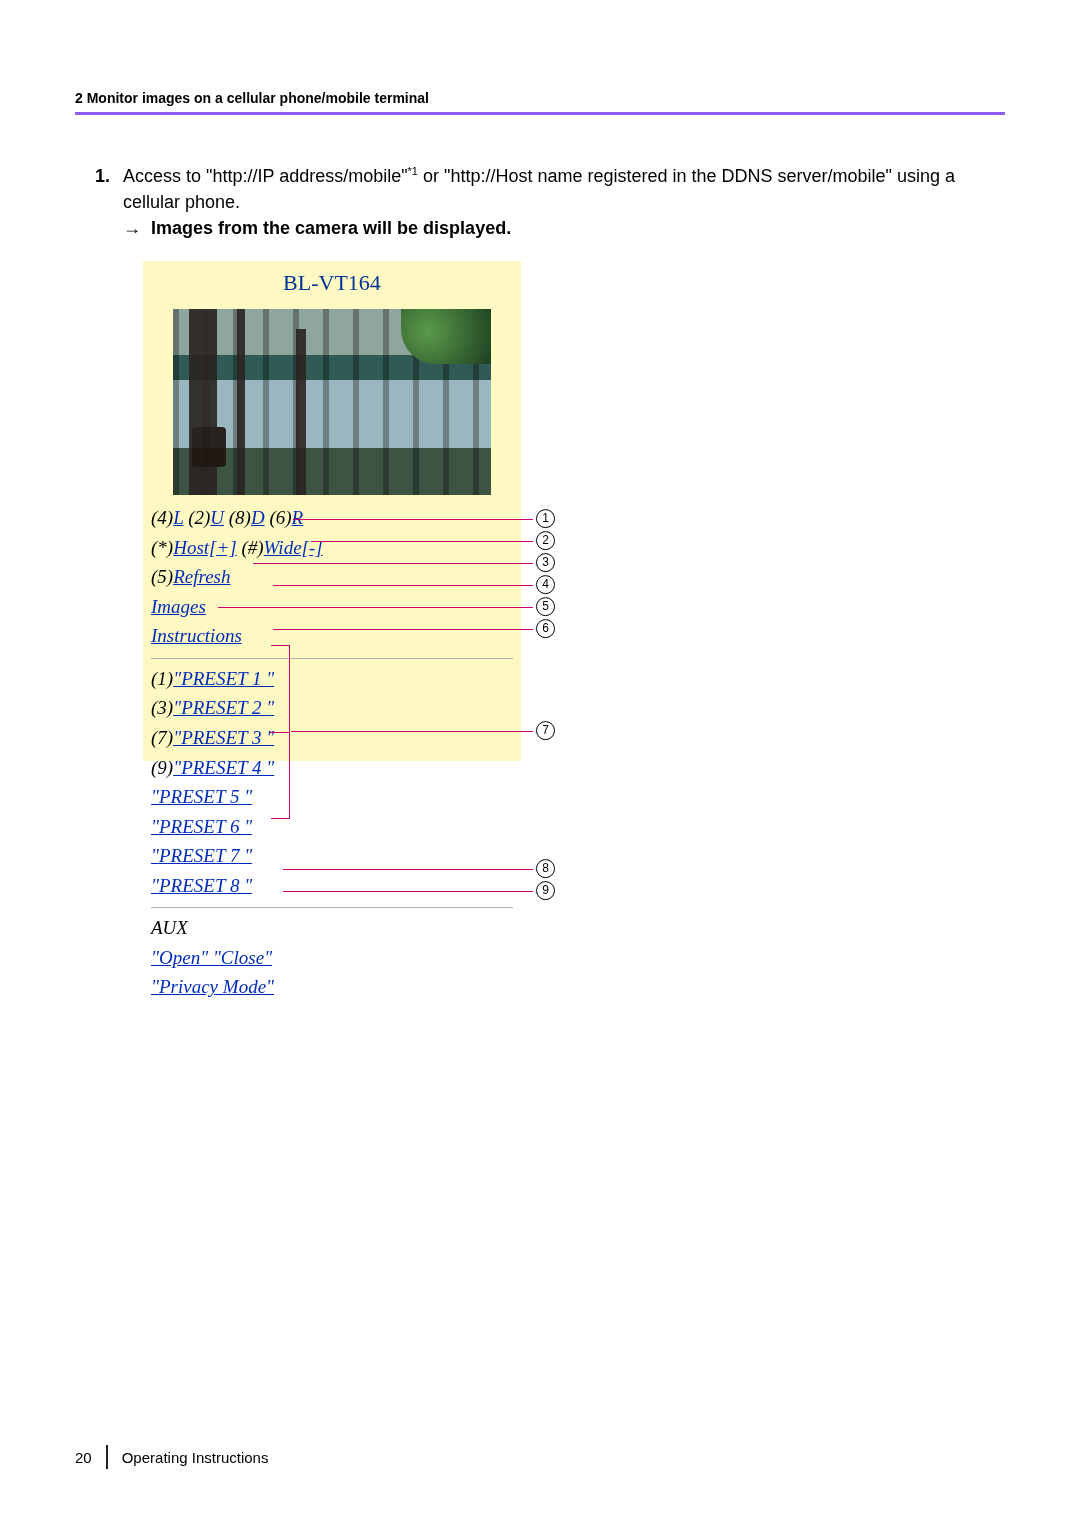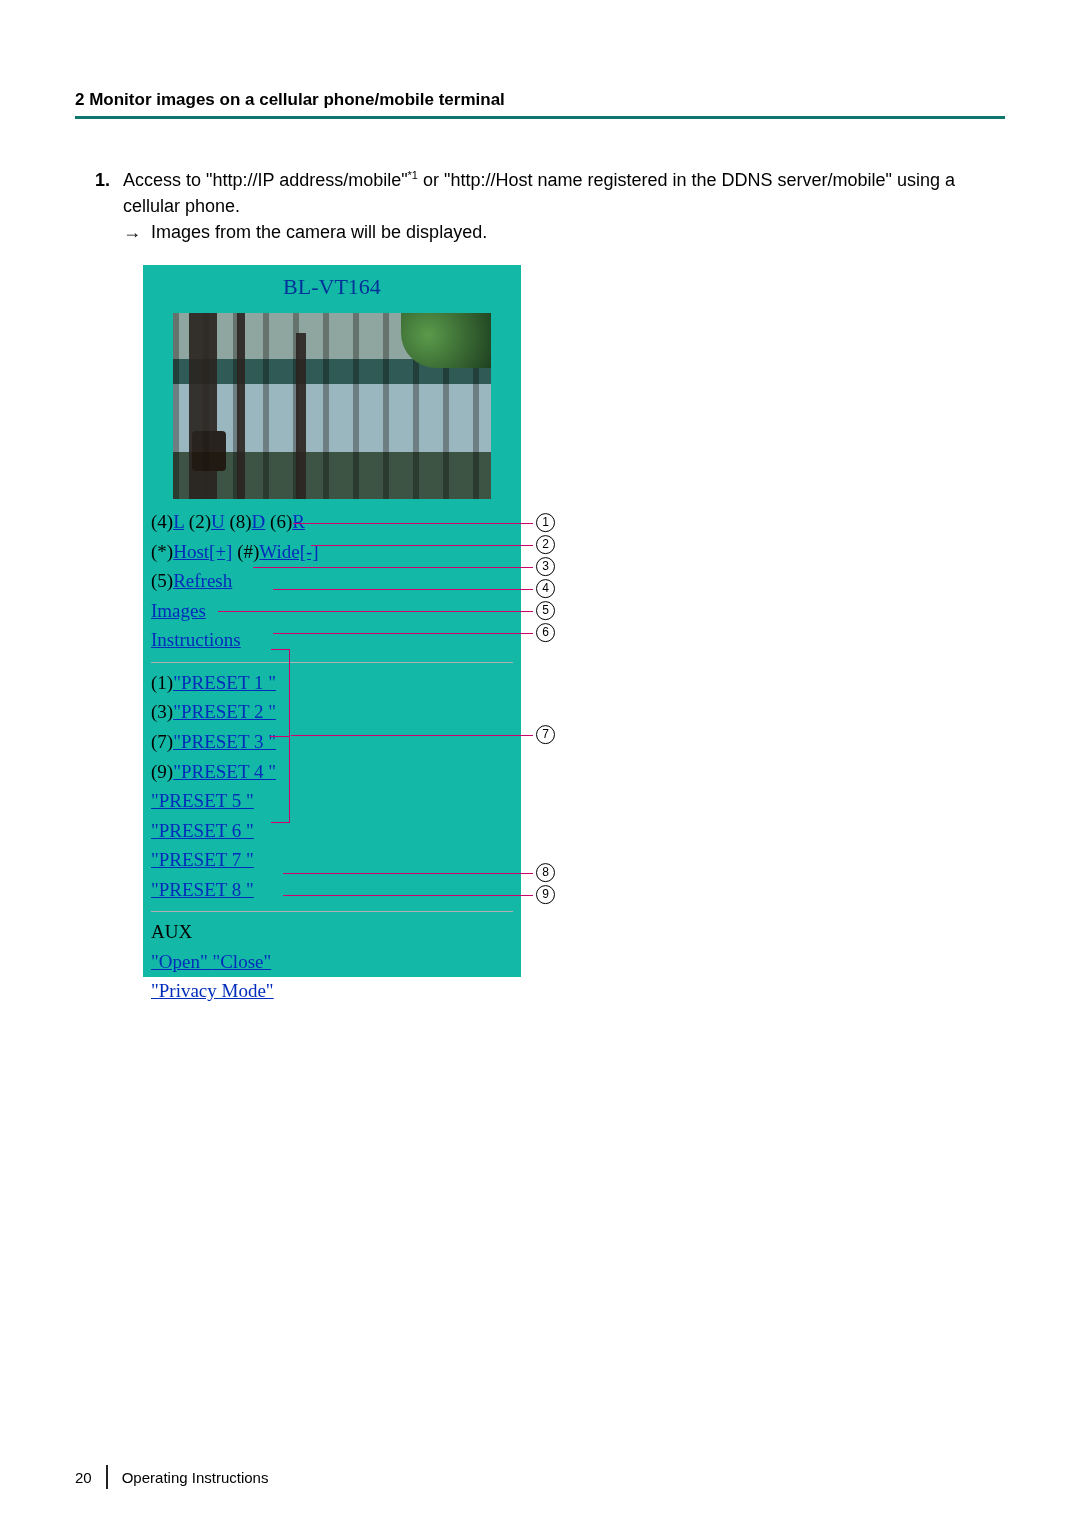--- a/index.html
+++ b/index.html
@@ -11,55 +11,55 @@
     width: 1080px;
   }
   .page {
     position: relative;
     width: 1080px;
     height: 1527px;
     box-sizing: border-box;
     padding: 90px 75px 50px 75px;
   }
   .section-heading {
-    font-size: 17px;
+    font-size: 14px;
     font-weight: bold;
     padding-bottom: 6px;
-    border-bottom: 3px solid #0f766e;
+    border-bottom: 3px solid #8b5cf6;
   }
   .body-area {
     margin-top: 48px;
     margin-left: 20px;
     font-size: 18px;
     line-height: 1.45;
   }
   .step {
     display: flex;
   }
   .step .num {
     font-weight: bold;
     width: 28px;
     flex: 0 0 28px;
   }
-  .sub-arrow { margin-left: 28px; }
+  .sub-arrow { margin-left: 28px; font-weight: bold; }
   .figure-holder {
     position: relative;
     margin-top: 20px;
     margin-left: 48px;
     width: 500px;
     height: 700px;
   }
 
   
   .mobile-ui {
     position: absolute;
     left: 0; top: 0;
-    background: #14b8a6;
+    background: #fef9c3;
     width: 378px;
-    height: 712px;
+    height: 500px;
     font-family: "Times New Roman", Times, serif;
     font-size: 19px;
   }
   .mobile-ui .title {
     color: #003399;
     font-size: 22px;
     text-align: center;
     padding: 6px 0;
   }
   .camera-img {
@@ -103,21 +103,21 @@
   }
 
   .mobile-ui .links {
     padding: 3px 8px 0 8px;
     color: #000;
   }
   .mobile-ui .links a {
     color: #002cbb;
     text-decoration: underline;
   }
-  .mobile-ui .row { margin-top: 2px; }
+  .mobile-ui .row { margin-top: 2px; font-style: italic; }
   .mobile-ui hr {
     border: none;
     border-top: 1px solid #b0b0b0;
     margin: 8px 0 6px 0;
   }
   .mobile-ui .aux-label { color: #000; }
 
   
   .callout {
     position: absolute;
@@ -156,21 +156,21 @@
     top: 50%;
     width: 20px;
     height: 0;
     border-top: 1.5px solid #d10070;
   }
 
   
   .footer {
     position: absolute;
     left: 75px;
-    bottom: 38px;
+    bottom: 58px;
     font-size: 15px;
     display: flex;
     align-items: center;
     gap: 14px;
   }
   .footer .divider {
     width: 2px; height: 24px; background: #222;
   }
 </style>
 </head>

